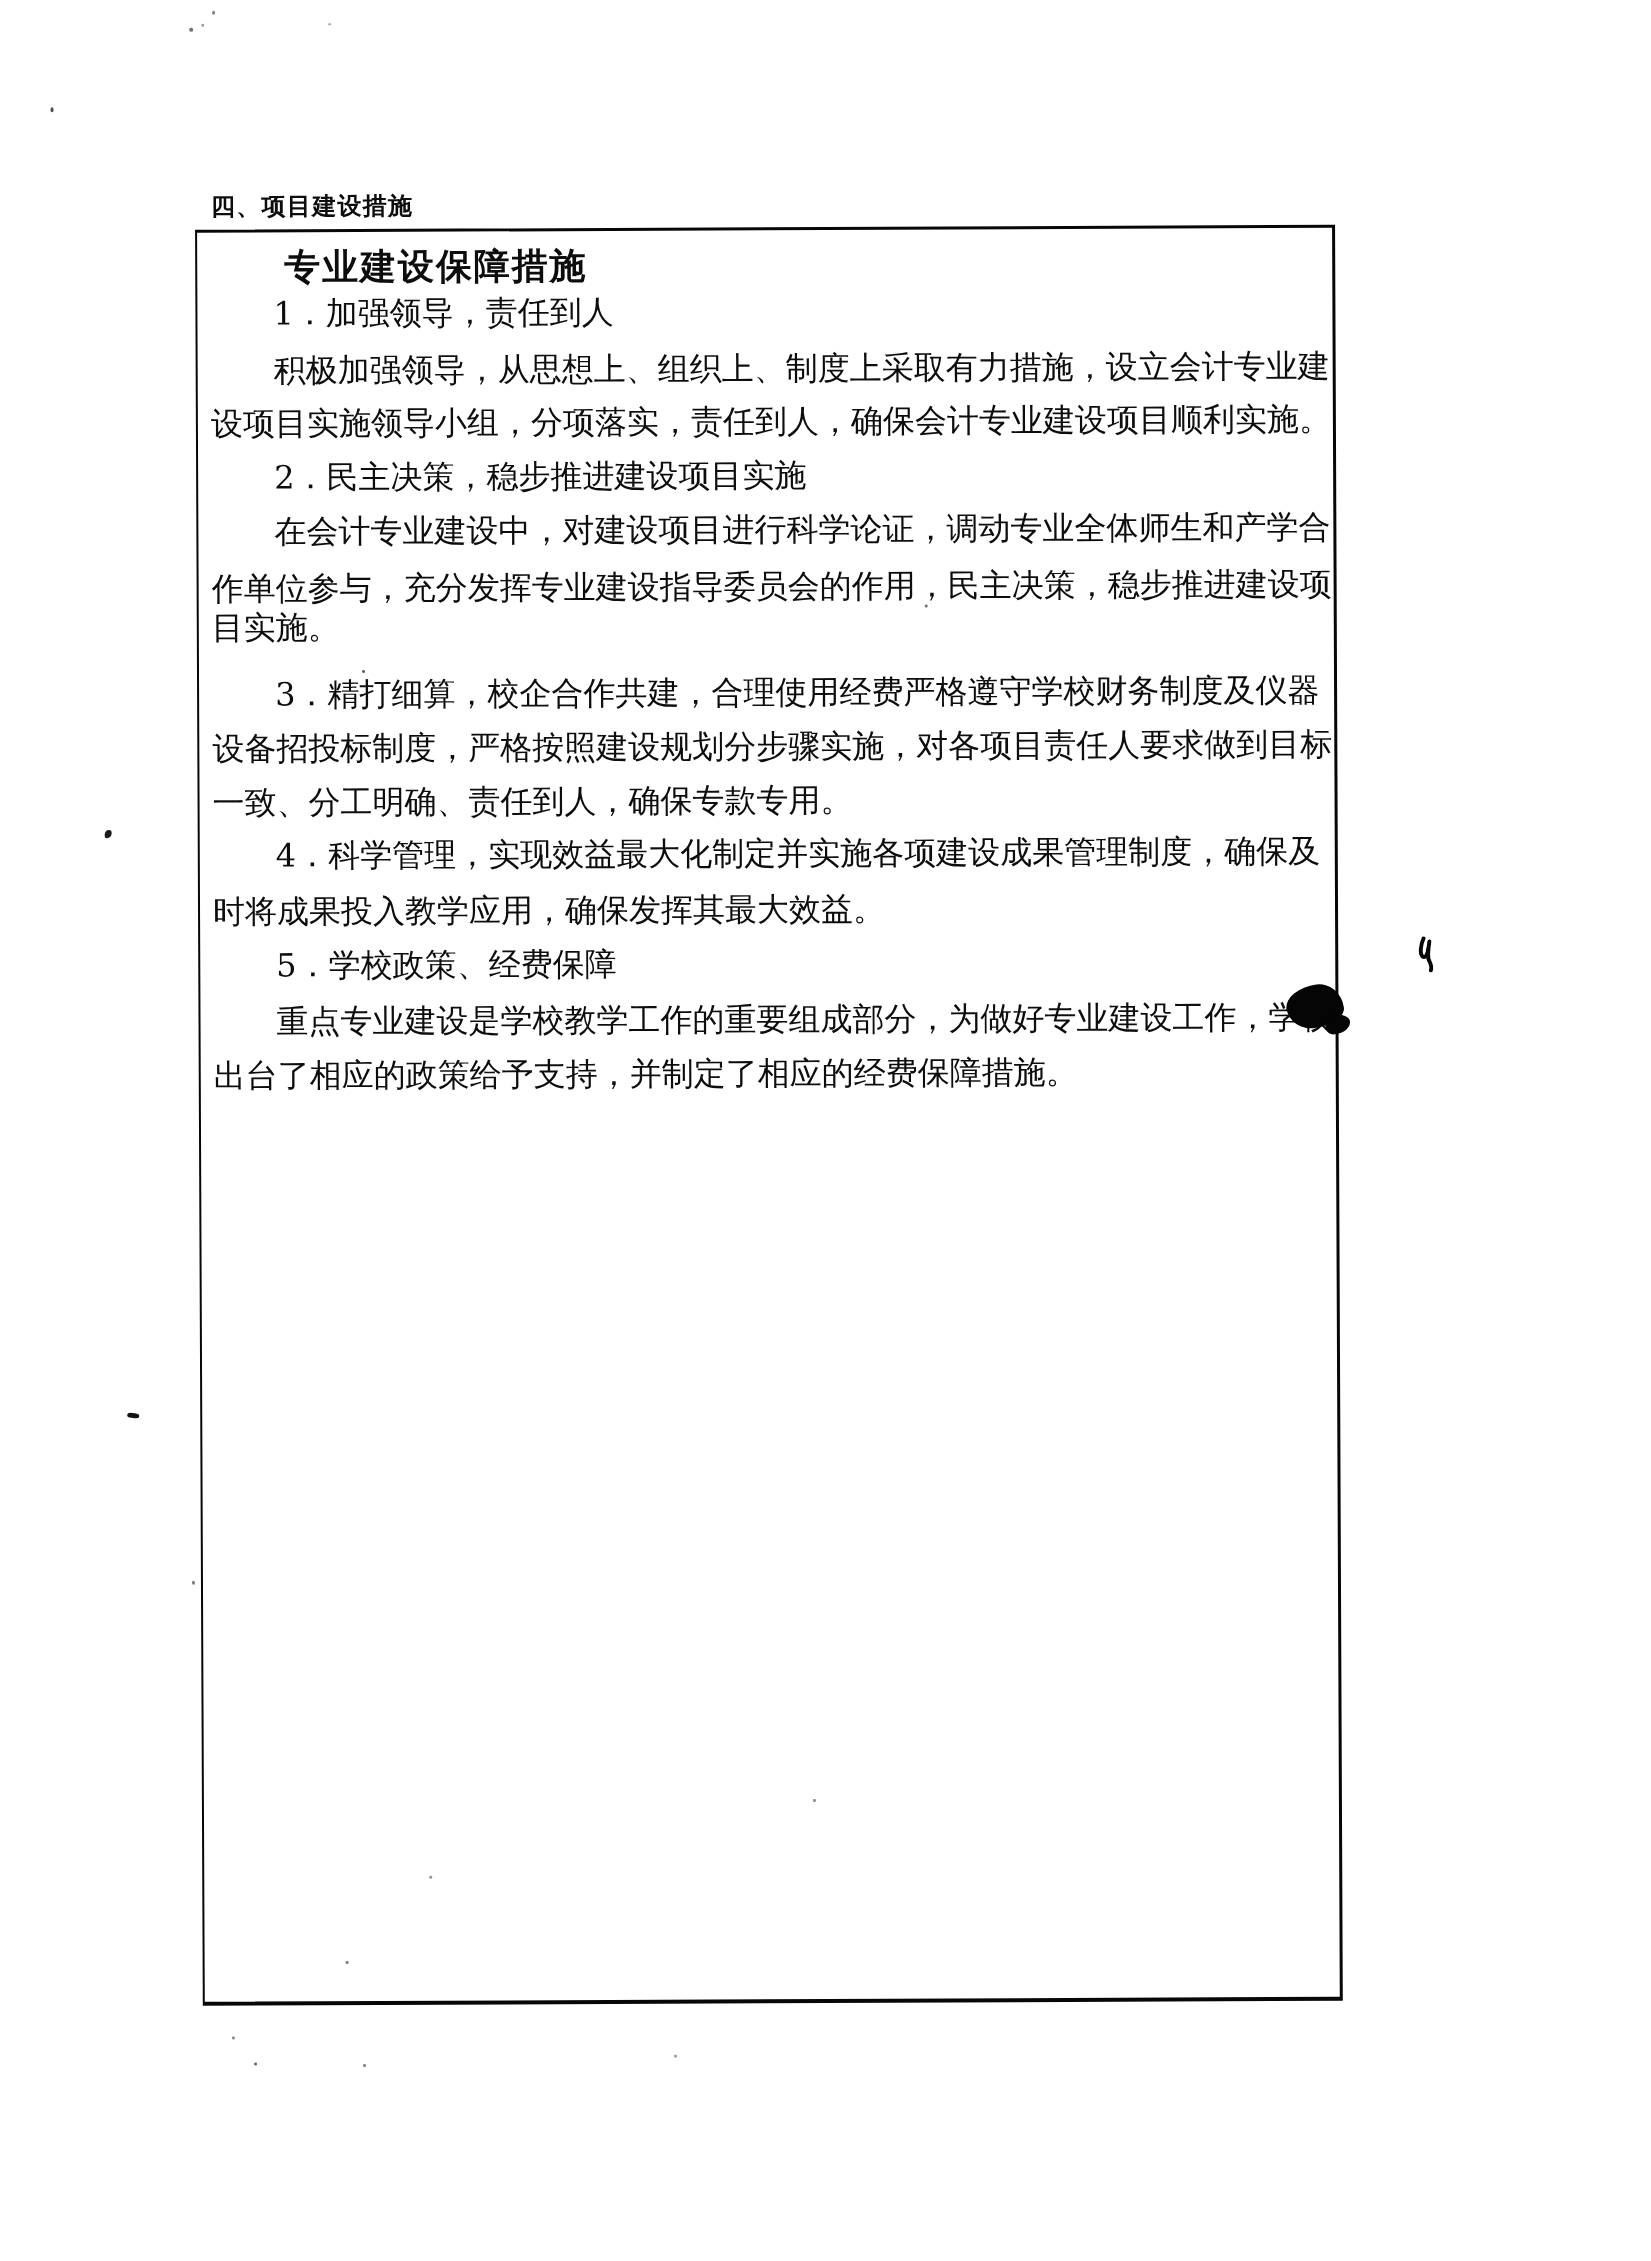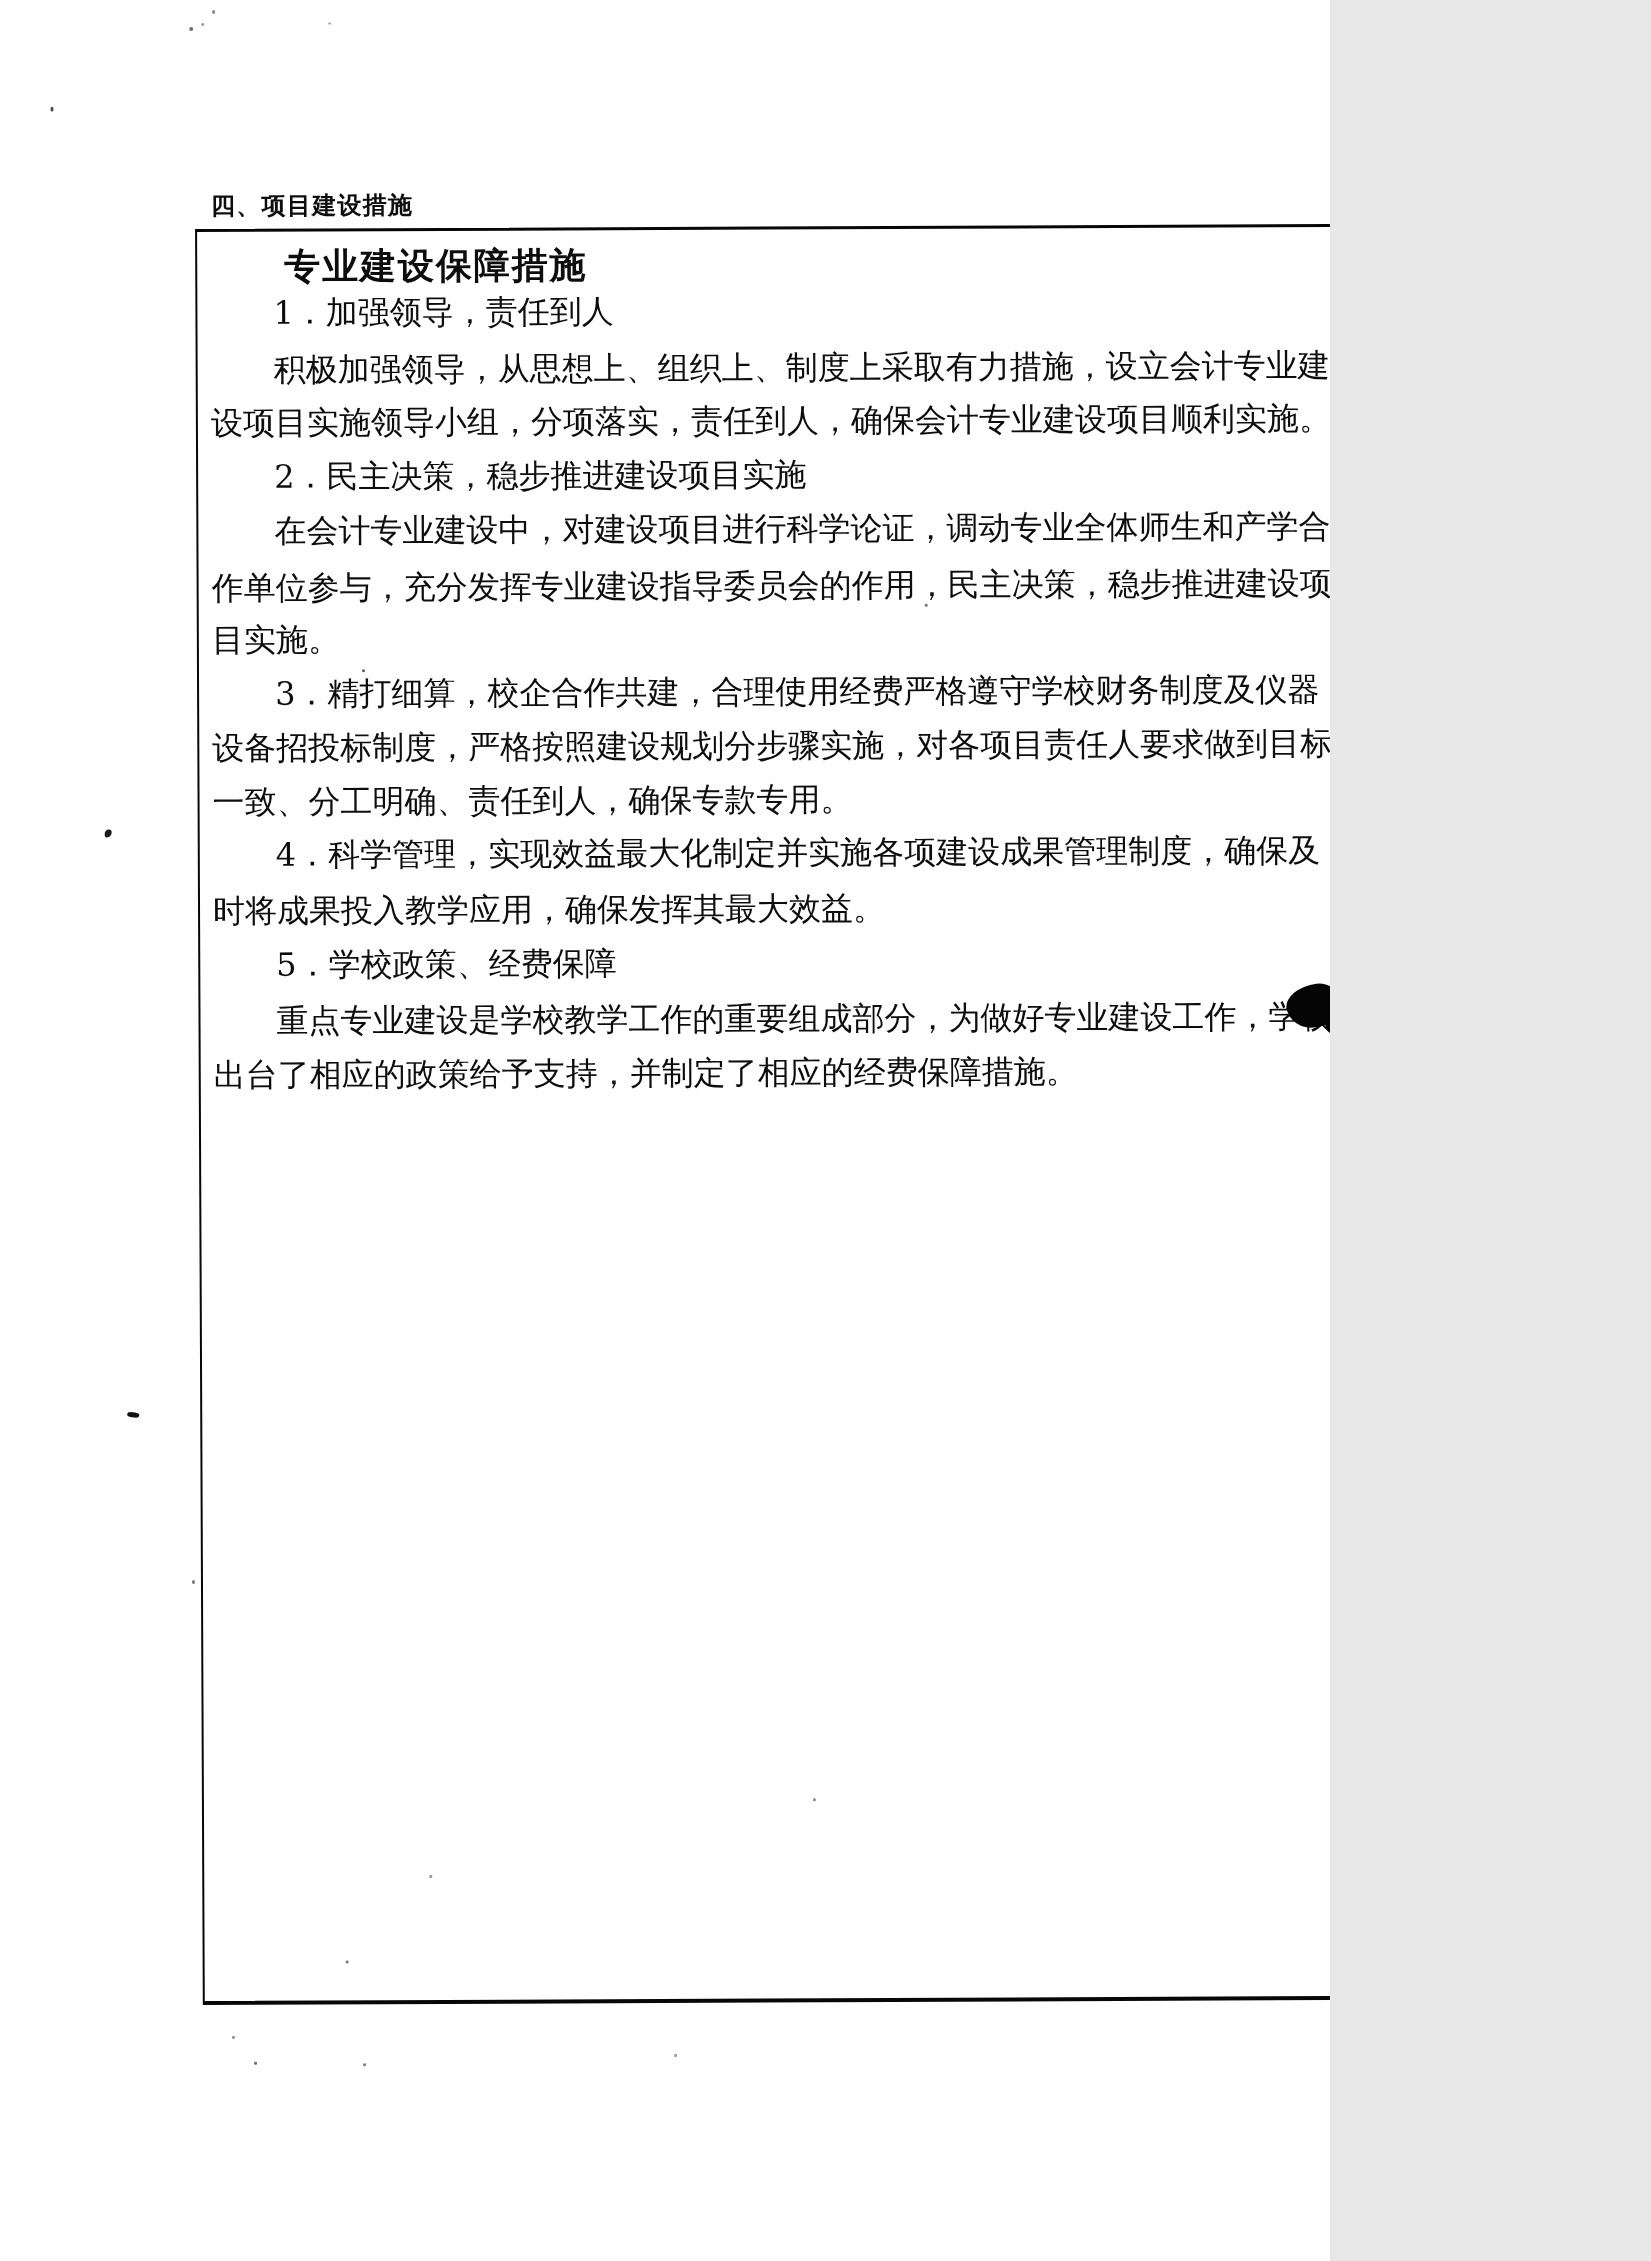--- a/index.html
+++ b/index.html
@@ -1,18 +1,18 @@
 <!DOCTYPE html>
 <html style="font-size:10.3px"><head>
 <meta charset="utf-8">
 <style>
   html,body{margin:0;padding:0;background:#e8e8e8;}
   .page{
     position:relative;
-    width:1330px;height:2261px;
+    width:1651px;height:2261px;
     background:#ffffff;
     overflow:hidden;
     font-family:"DejaVu Serif","Liberation Serif",serif;
     color:#0d0d0d;
   }
   .tilt{
     position:absolute;inset:0;
     transform:rotate(-0.25deg);
     transform-origin:50% 50%;
   }
@@ -66,21 +66,21 @@
     <div class="content-box"></div>
 
     <div class="doc-title">专业建设保障措施</div>
 
     <div class="bodyline" style="left:277px;top:293px">1．加强领导，责任到人</div>
     <div class="bodyline" style="left:277px;top:350px">积极加强领导，从思想上、组织上、制度上采取有力措施，设立会计专业建</div>
     <div class="bodyline" style="left:214px;top:403px">设项目实施领导小组，分项落实，责任到人，确保会计专业建设项目顺利实施。</div>
     <div class="bodyline" style="left:277px;top:457px">2．民主决策，稳步推进建设项目实施</div>
     <div class="bodyline" style="left:277px;top:511px">在会计专业建设中，对建设项目进行科学论证，调动专业全体师生和产学合</div>
     <div class="bodyline" style="left:214px;top:568px">作单位参与，充分发挥专业建设指导委员会的作用，民主决策，稳步推进建设项</div>
-    <div class="bodyline" style="left:214px;top:620px">目实施。</div>
+    <div class="bodyline" style="left:214px;top:607px">目实施。</div>
     <div class="bodyline" style="left:277px;top:674px">3．精打细算，校企合作共建，合理使用经费严格遵守学校财务制度及仪器</div>
     <div class="bodyline" style="left:214px;top:728px">设备招投标制度，严格按照建设规划分步骤实施，对各项目责任人要求做到目标</div>
     <div class="bodyline" style="left:214px;top:782px">一致、分工明确、责任到人，确保专款专用。</div>
     <div class="bodyline" style="left:277px;top:835px">4．科学管理，实现效益最大化制定并实施各项建设成果管理制度，确保及</div>
     <div class="bodyline" style="left:214px;top:891px">时将成果投入教学应用，确保发挥其最大效益。</div>
     <div class="bodyline" style="left:277px;top:945px">5．学校政策、经费保障</div>
     <div class="bodyline" style="left:277px;top:1001px">重点专业建设是学校教学工作的重要组成部分，为做好专业建设工作，学校</div>
     <div class="bodyline" style="left:214px;top:1055px">出台了相应的政策给予支持，并制定了相应的经费保障措施。</div>
 
     <div class="ink-blot"></div>

